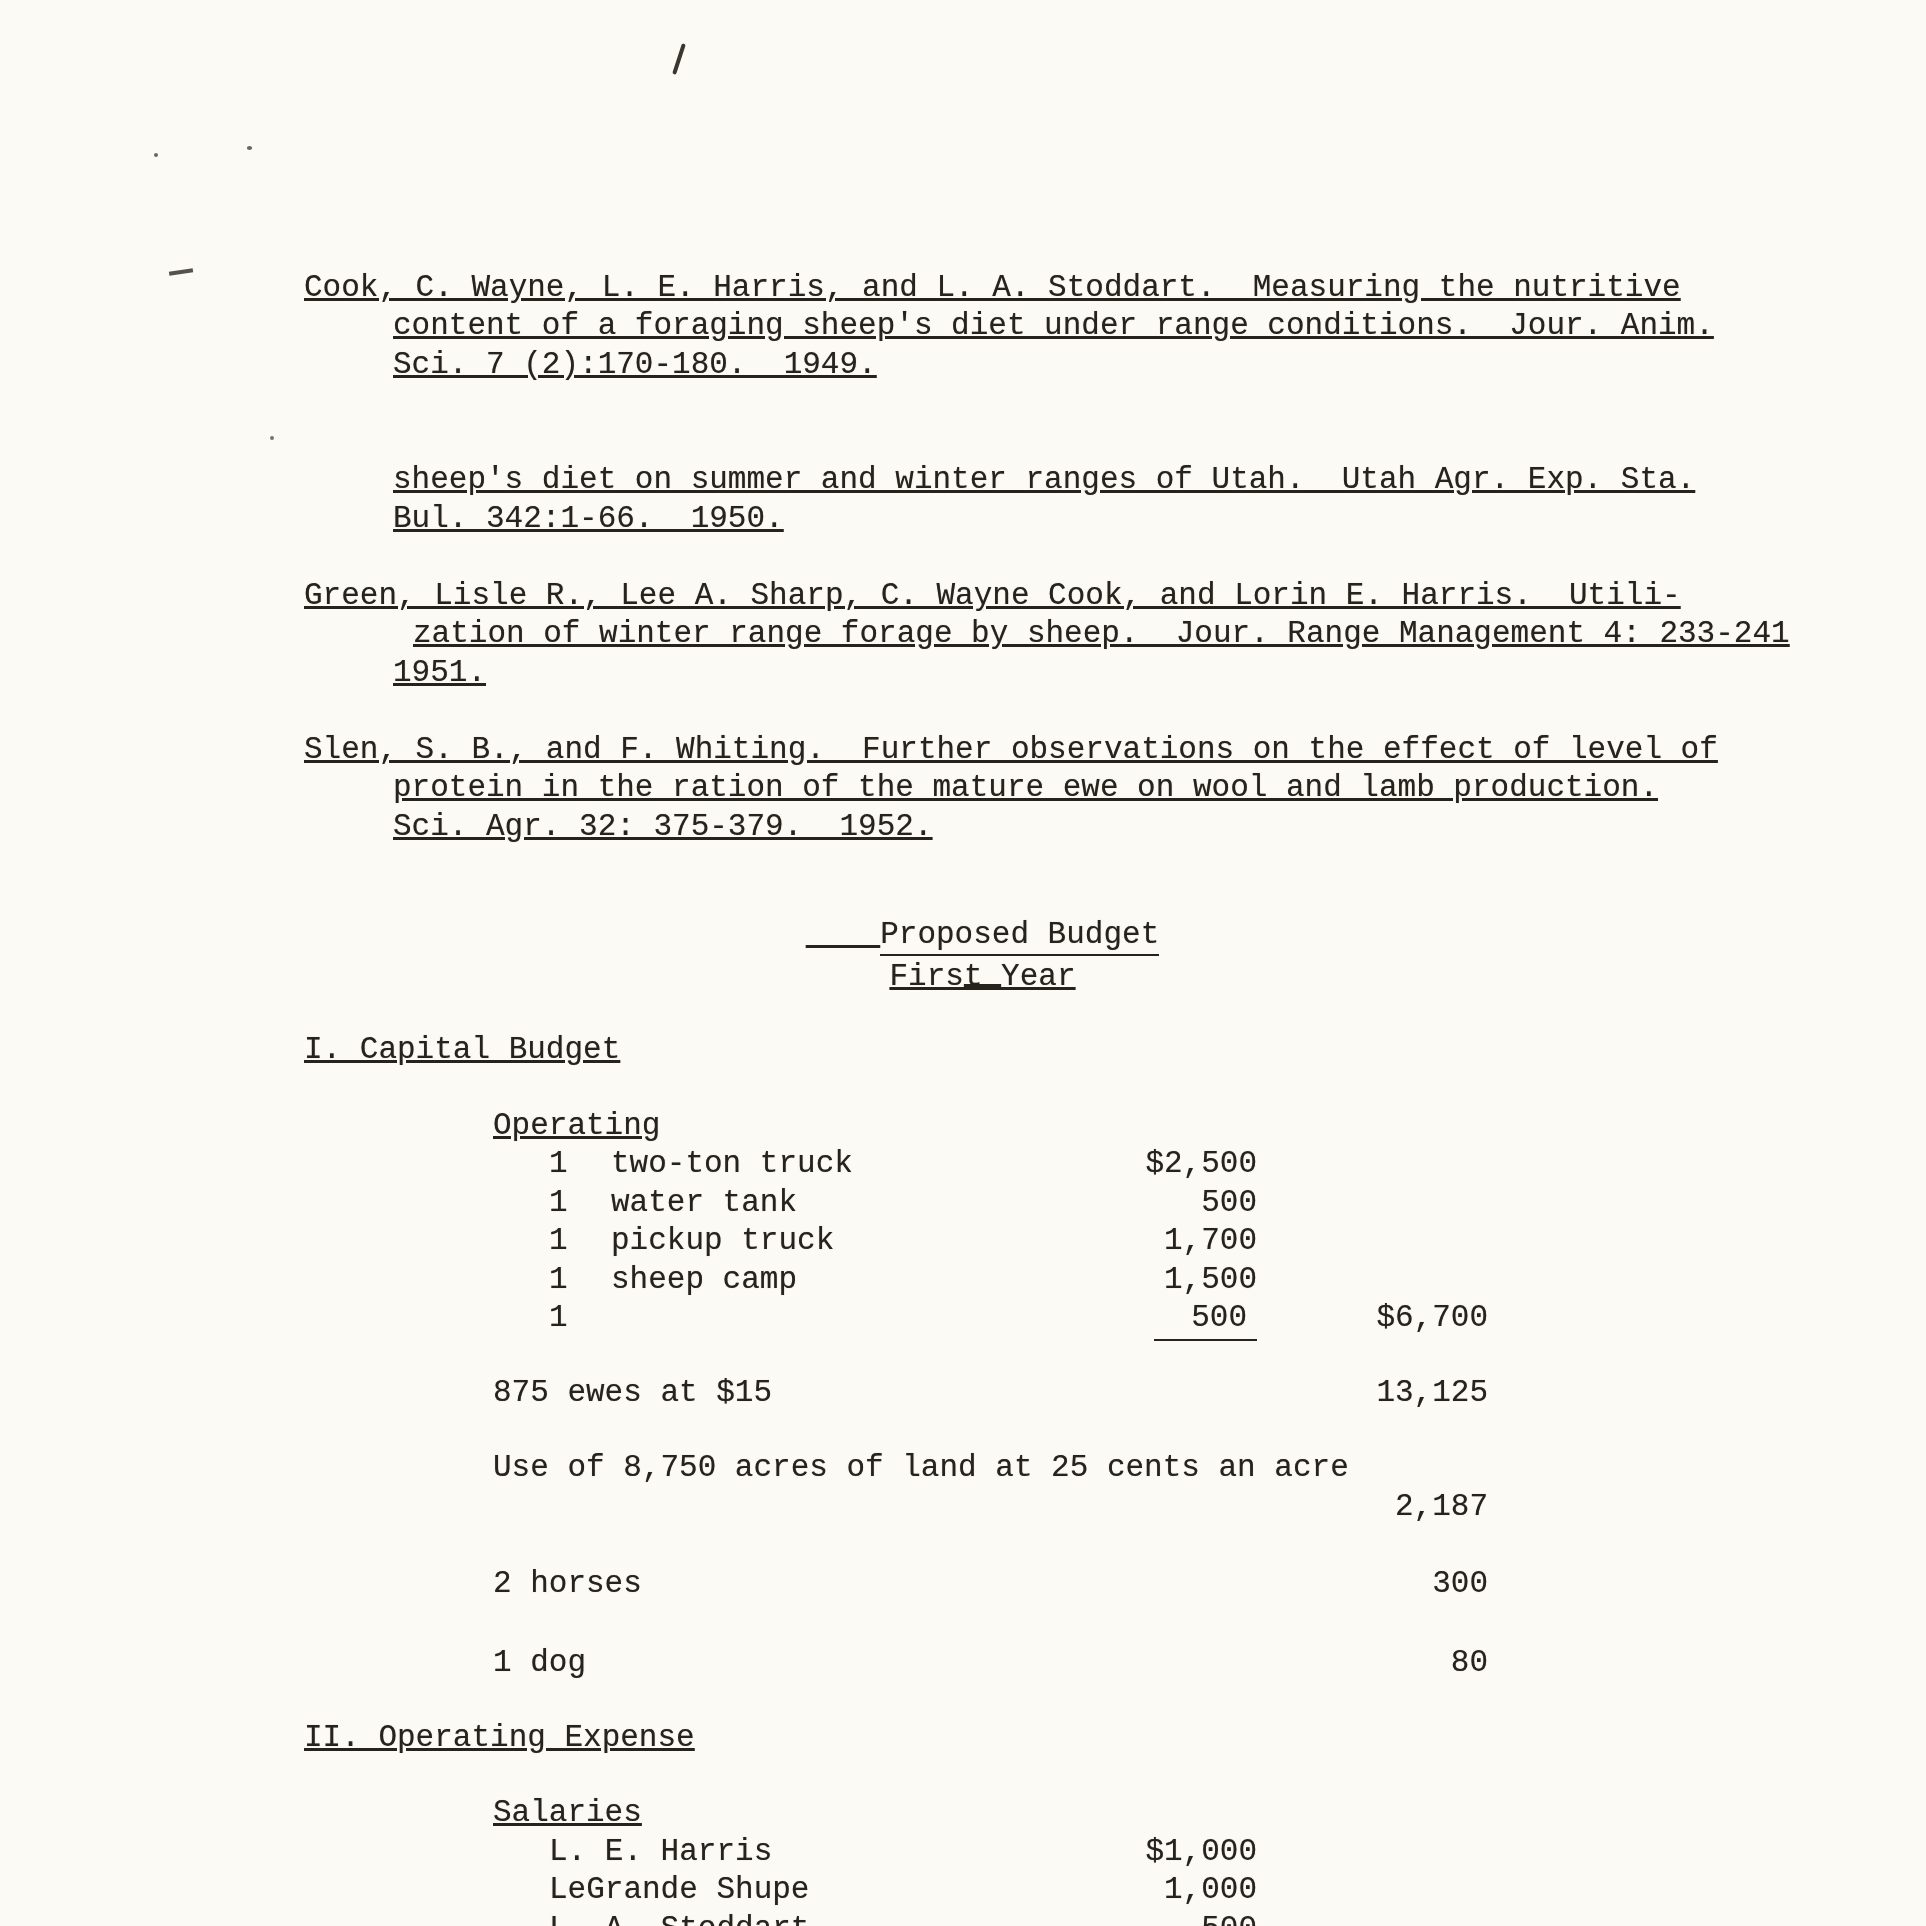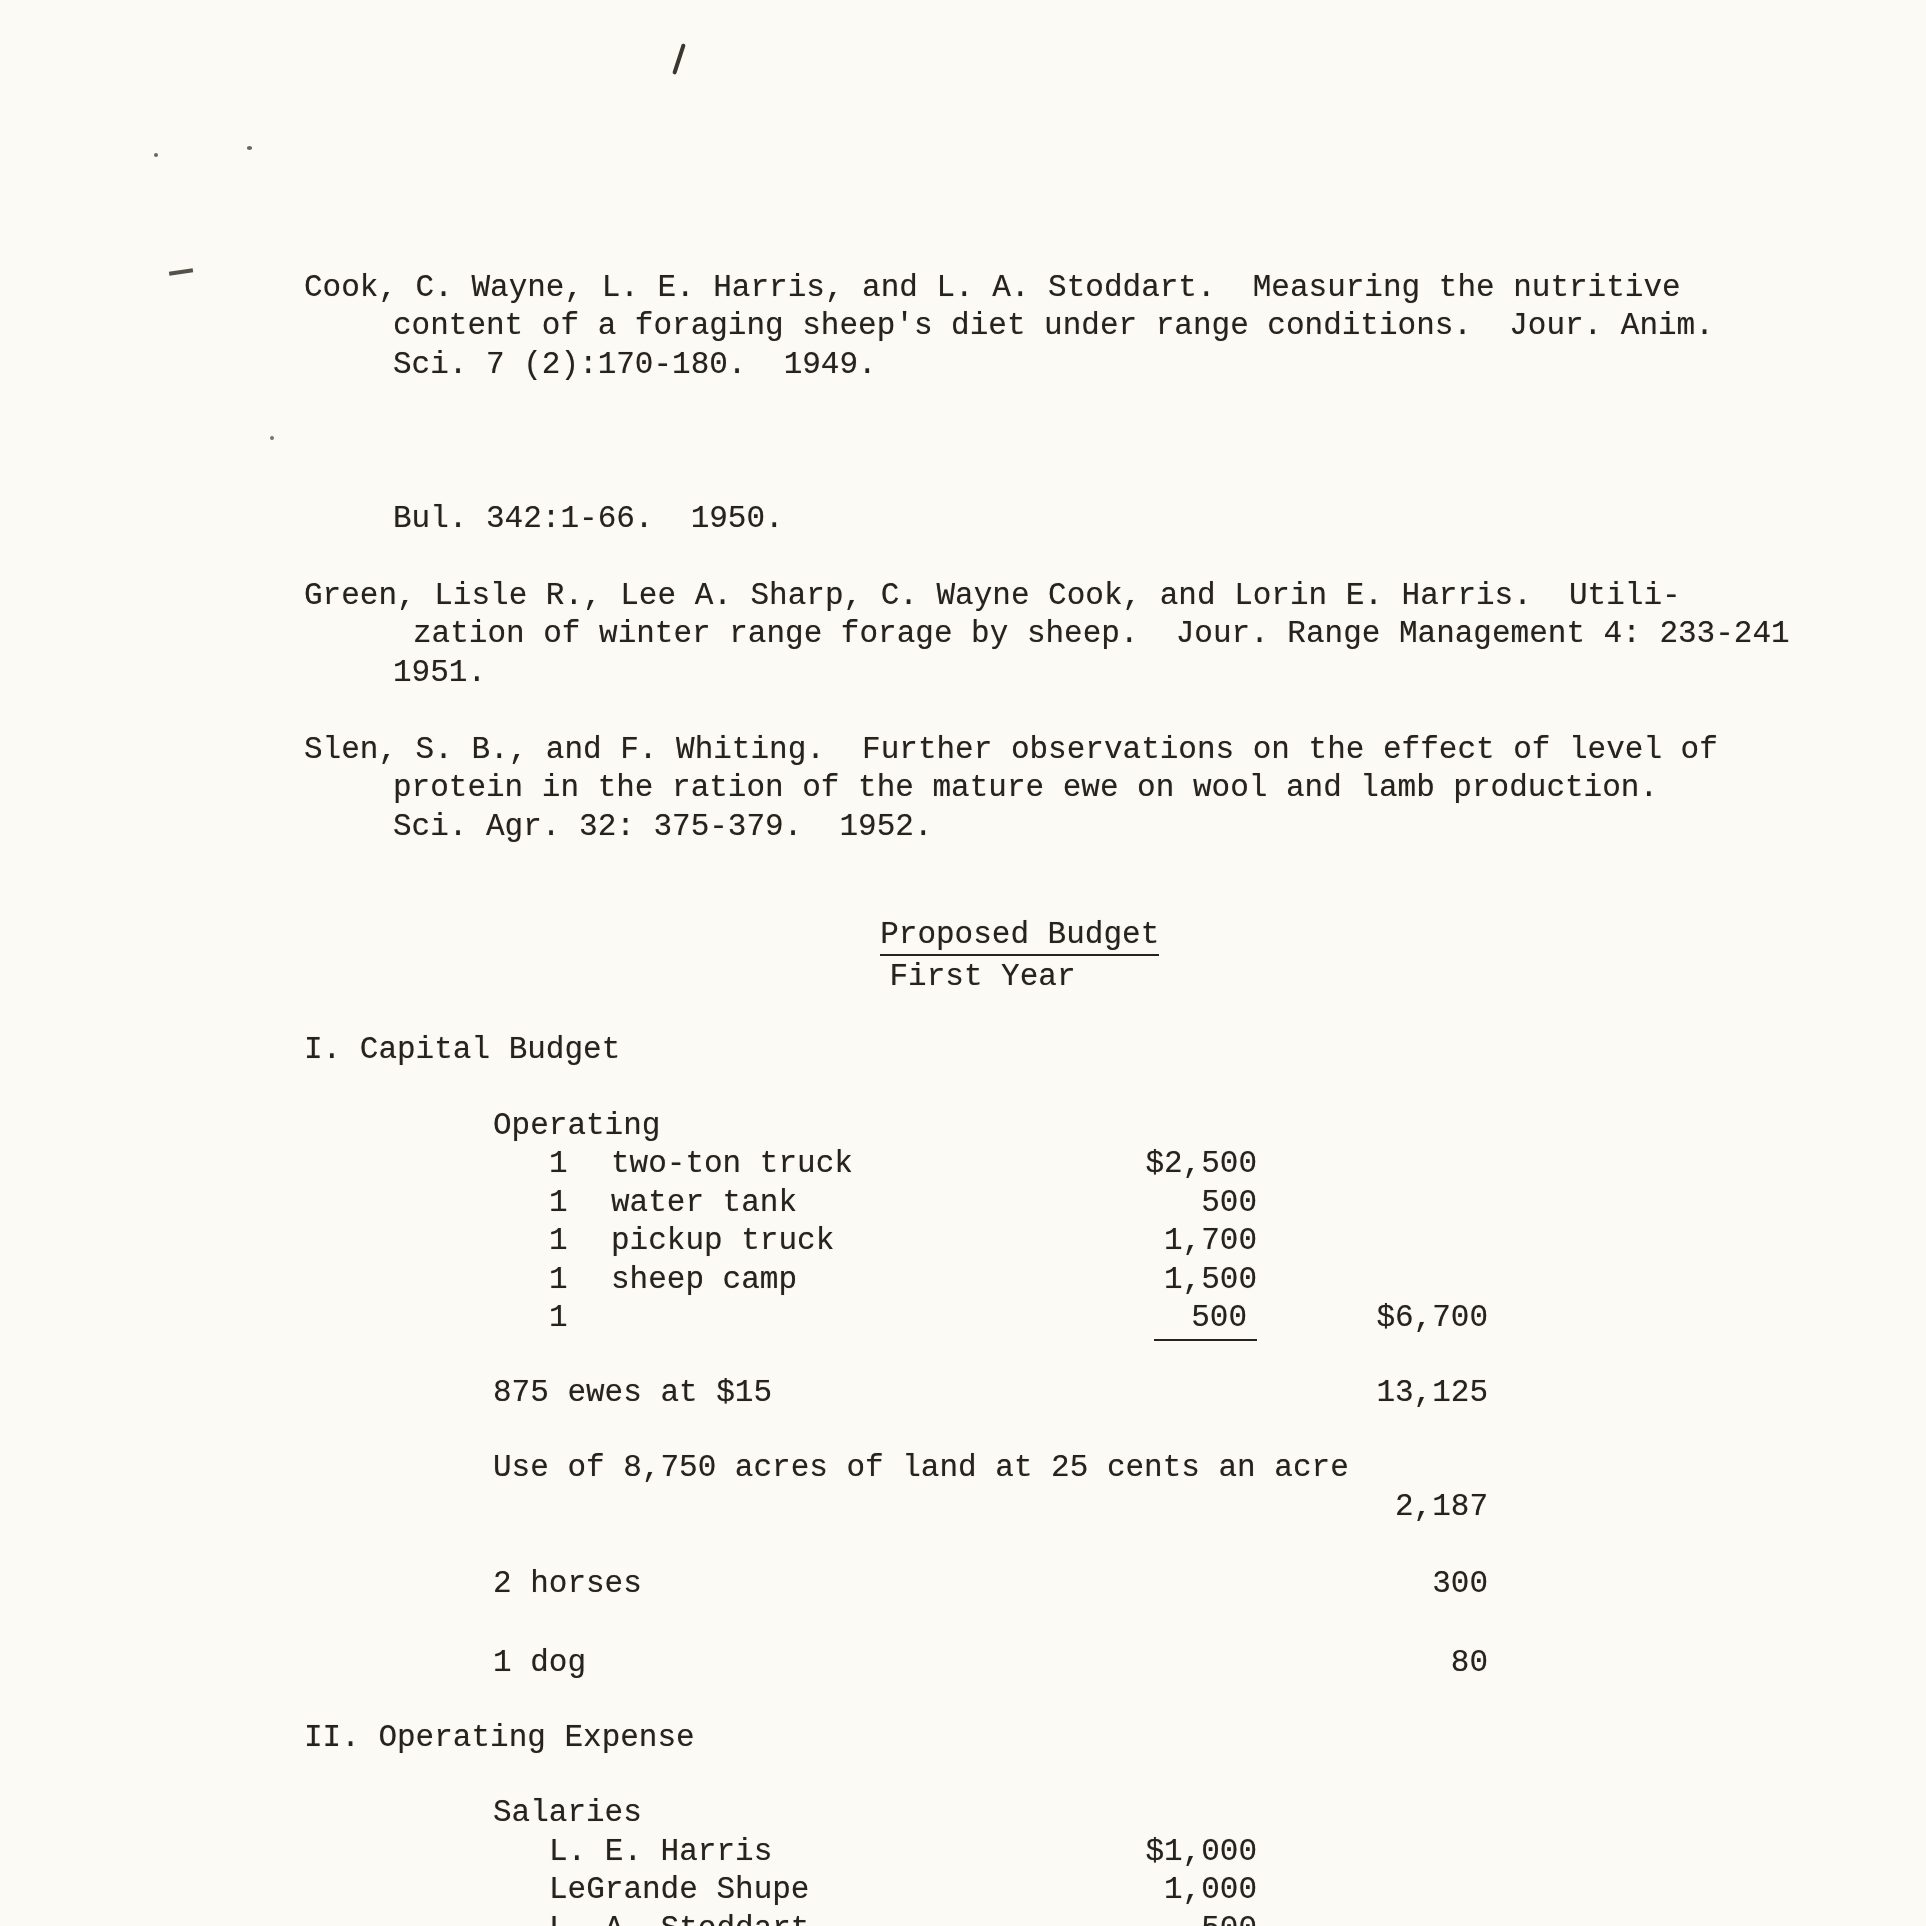--- a/index.html
+++ b/index.html
@@ -8,21 +8,21 @@
     position: relative;
     width: 1965px;
     height: 2542px;
     background: #fbfaf5;
     font-family: "Liberation Mono", "DejaVu Sans Mono", monospace;
     font-size: 31px;
     color: #26231d;
     overflow: hidden;
     text-shadow: 0 0 0.8px rgba(40,36,30,.45);
   }
-  .line { position: absolute; white-space: pre; }
+  .line { position: absolute; white-space: pre; text-decoration: underline; }
   .row  { position: absolute; left: 0; right: 0; height: 39px; }
   .pos  { position: absolute; top: 0; white-space: pre; }
   .center { left: 0; right: 0; text-align: center; }
   .title-underline { display: inline-block; border-bottom: 2.3px solid #26231d; padding-bottom: 2.3px; text-align: right; }
   .sum-line { border-bottom: 2.3px solid #26231d; padding: 0 10px 3.9px 37px; }
   
   .artifact { position: absolute; background: #45423a; }
   .a-slash { top: 43px; left: 677px; width: 3.9px; height: 32px; border-radius: 1.9px; transform: rotate(18deg); background:#3a372f; }
   .a-dash1 { top: 270px; left: 169px; width: 24px; height: 3.5px; transform: rotate(-8deg); background:#55524a; }
   .a-dot1  { top: 153px; left: 154px; width: 4.2px; height: 4.2px; border-radius: 50%; background:#6a675f; }
@@ -37,20 +37,21 @@
   <div class="artifact a-slash"></div>
   <div class="artifact a-dash1"></div>
   <div class="artifact a-dot1"></div>
   <div class="artifact a-dot2"></div>
   <div class="artifact a-dot3"></div>
 
   <div class="line" style="top:270px;  left:304px">Cook, C. Wayne, L. E. Harris, and L. A. Stoddart.  Measuring the nutritive</div>
   <div class="line" style="top:308px;  left:393px">content of a foraging sheep's diet under range conditions.  Jour. Anim.</div>
   <div class="line" style="top:347px;  left:393px">Sci. 7 (2):170-180.  1949.</div>
 
+  <div class="line" style="top:462px; left:393px">sheep's diet on summer and winter ranges of Utah.  Utah Agr. Exp. Sta.</div>
   <div class="line" style="top:501px; left:393px">Bul. 342:1-66.  1950.</div>
 
   <div class="line" style="top:578px; left:304px">Green, Lisle R., Lee A. Sharp, C. Wayne Cook, and Lorin E. Harris.  Utili-</div>
   <div class="line" style="top:616px; left:413px">zation of winter range forage by sheep.  Jour. Range Management 4: 233-241</div>
   <div class="line" style="top:655px; left:393px">1951.</div>
 
   <div class="line" style="top:732px; left:304px">Slen, S. B., and F. Whiting.  Further observations on the effect of level of</div>
   <div class="line" style="top:770px; left:393px">protein in the ration of the mature ewe on wool and lamb production.</div>
   <div class="line" style="top:809px; left:393px">Sci. Agr. 32: 375-379.  1952.</div>
 

